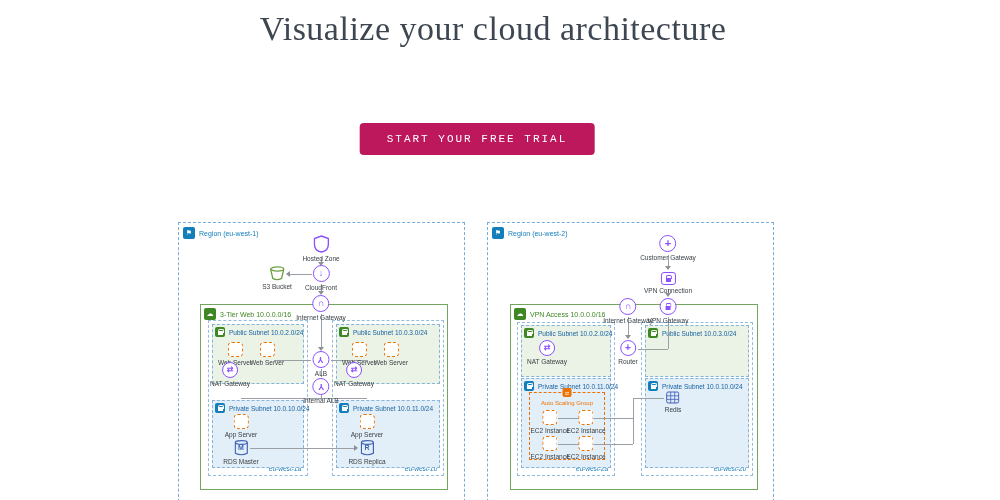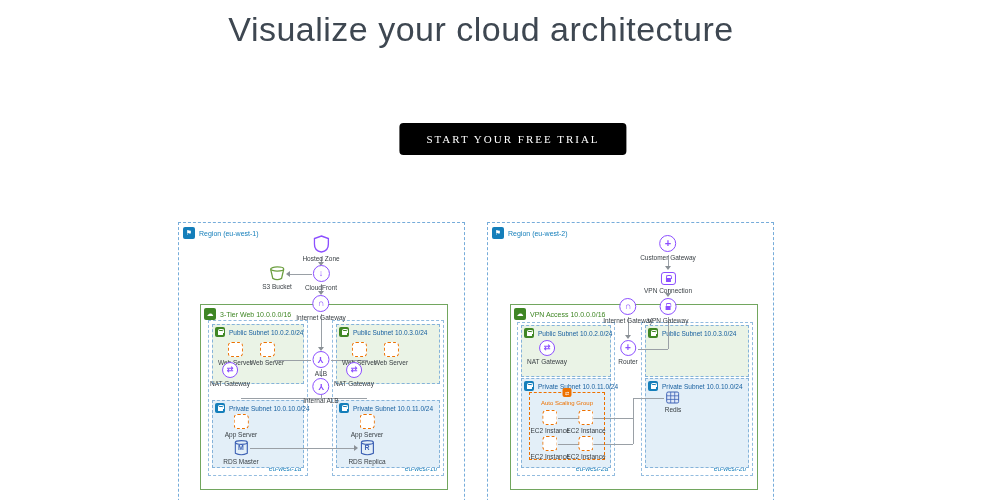--- a/index.html
+++ b/index.html
@@ -1,25 +1,25 @@
 <!DOCTYPE html>
 <html><head>
 <meta charset="utf-8">
 <style>
   * { margin:0; padding:0; box-sizing:border-box; }
   body { background:#fff; }
   .page { position:relative; width:1000px; height:500px; overflow:hidden; background:#fff;
           font-family:"Liberation Sans", sans-serif; }
-  .hero { position:absolute; left:4px; top:0; width:954px; text-align:center; }
+  .hero { position:absolute; left:16px; top:0; width:954px; text-align:center;font-family:Liberation Serif, serif; }
   .title { margin-top:10px; font-size:34px; font-weight:400; color:#3E4751; letter-spacing:.5px; }
   .subtitle { margin-top:27px; font-size:15px; color:#71787F; }
   .cta { position:absolute; left:477px; top:123px; transform:translateX(-50%);
-         background:#000000; color:#fff; border:none; border-radius:4px;
+         background:#be185d; color:#fff; border:none; border-radius:4px;
          padding:10px 27px; font-size:11px; letter-spacing:2px; cursor:pointer;
-         font-family:Liberation Serif, serif;margin-left:36px; }
+         font-family:Liberation Mono, monospace; }
   .panel { position:absolute; top:222px; width:288px; height:300px; }
   .panel-l { left:178px; } .panel-r { left:487px; }
   .rg { position:absolute; left:0; top:0; right:1px; height:310px; border:1px dashed #76ACDA; background:#fff; }
   .vpc { position:absolute; border:1px solid #72A65F; background:#fff; }
   .az { position:absolute; border:1px dashed #93BCDF; background:#fff; }
   .az-lbl { position:absolute; right:6px; bottom:3px; font-size:6.5px; color:#147EBA; }
   .sn { position:absolute; border:1px dashed #85B3DA; }
   .sn.pub { background:#EAF3E6; } .sn.priv { background:#E3EFF8; }
   .hdr { position:absolute; display:flex; align-items:center; gap:4px; }
   .hdr .t { font-size:7px; white-space:nowrap; }

